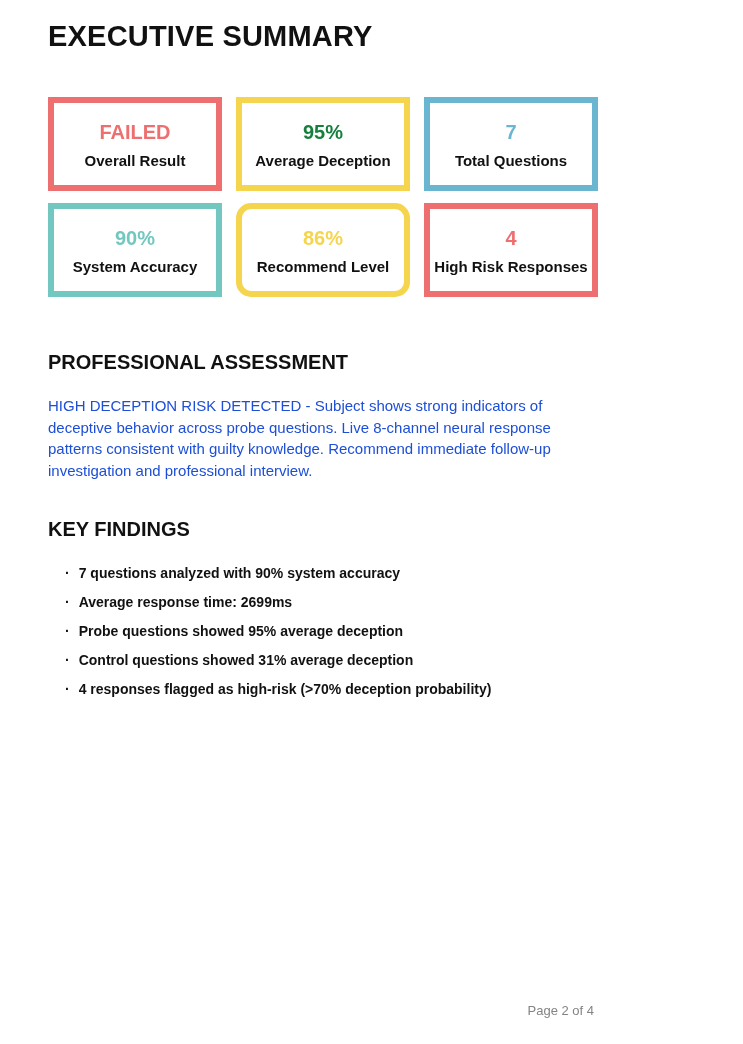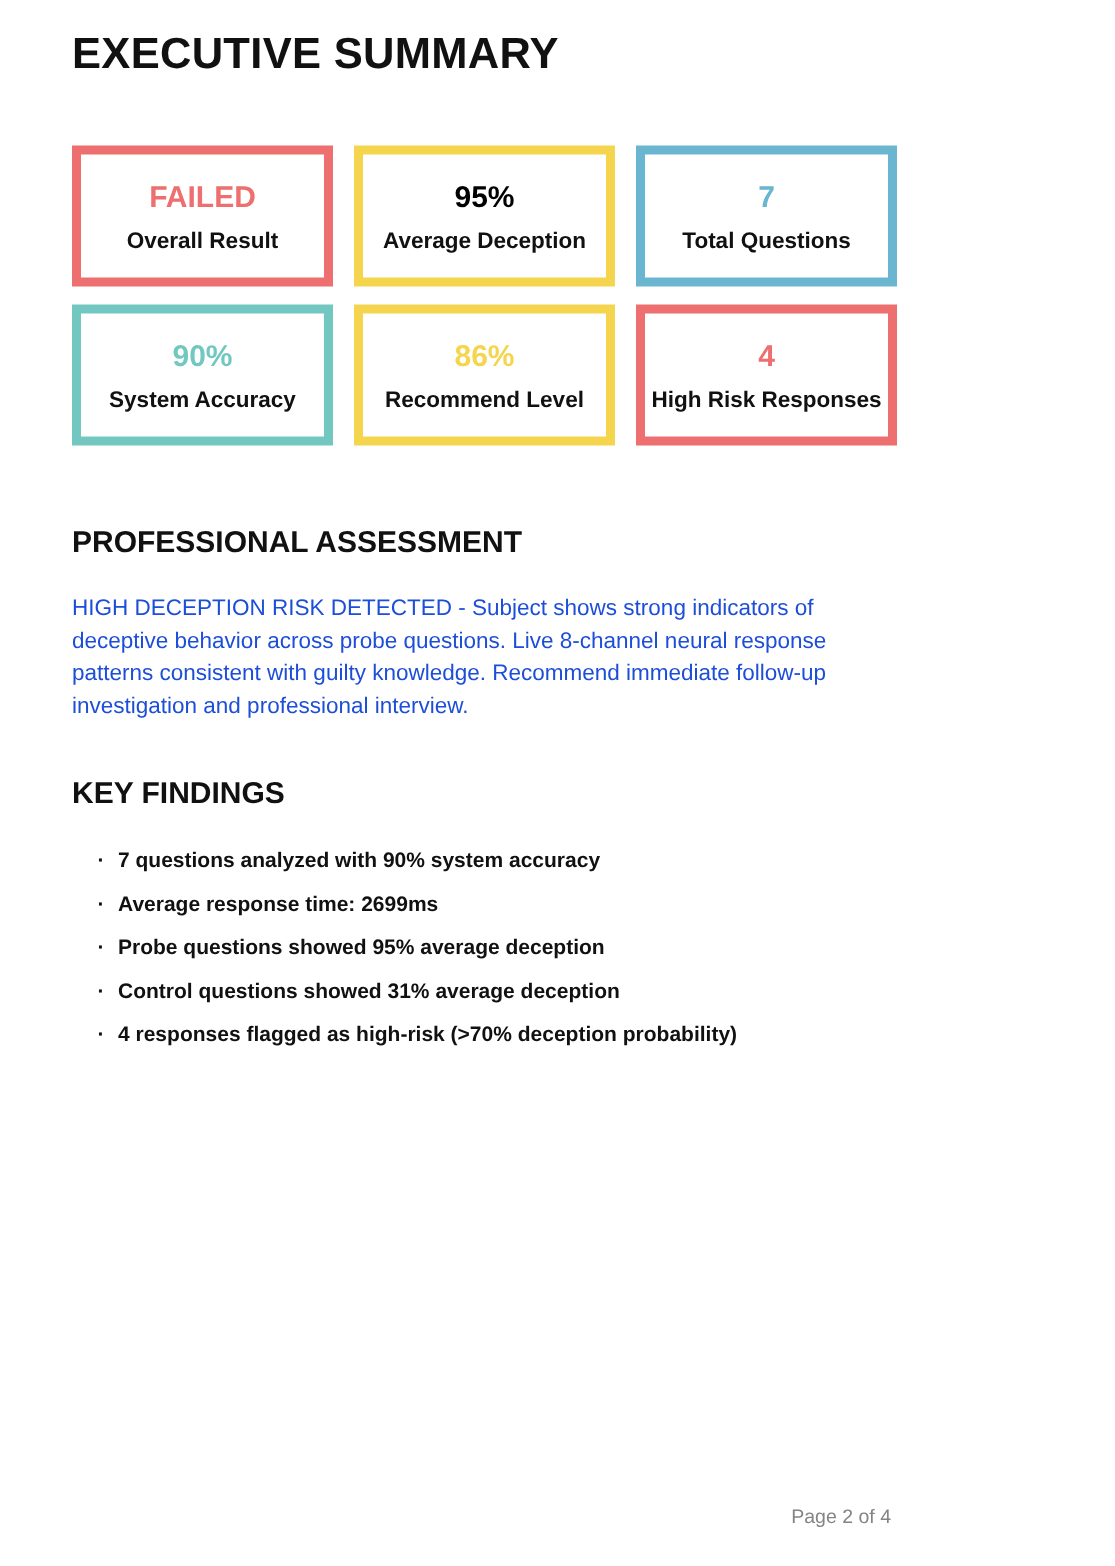--- a/index.html
+++ b/index.html
@@ -99,35 +99,35 @@
   <h1 class="page-title">EXECUTIVE SUMMARY</h1>
 
   <div class="cards-grid">
 
     <div class="card" style="border-color: rgb(238, 111, 111);">
       <div class="card-value" style="color: rgb(238, 111, 111);">FAILED</div>
       <div class="card-label">Overall Result</div>
     </div>
 
     <div class="card" style="border-color: rgb(245, 213, 78);">
-      <div class="card-value" style="color: #000000;">95%</div>
+      <div class="card-value" style="color: #15803d;">95%</div>
       <div class="card-label">Average Deception</div>
     </div>
 
     <div class="card" style="border-color: rgb(106, 181, 208);">
       <div class="card-value" style="color: rgb(106, 181, 208);">7</div>
       <div class="card-label">Total Questions</div>
     </div>
 
     <div class="card" style="border-color: rgb(114, 200, 192);">
       <div class="card-value" style="color: rgb(114, 200, 192);">90%</div>
       <div class="card-label">System Accuracy</div>
     </div>
 
-    <div class="card" style="border-color: rgb(245, 213, 78);">
+    <div class="card" style="border-color: rgb(245, 213, 78); border-radius: 15px;">
       <div class="card-value" style="color: rgb(245, 213, 78);">86%</div>
       <div class="card-label">Recommend Level</div>
     </div>
 
     <div class="card" style="border-color: rgb(238, 111, 111);">
       <div class="card-value" style="color: rgb(238, 111, 111);">4</div>
       <div class="card-label">High Risk Responses</div>
     </div>
 
   </div>

